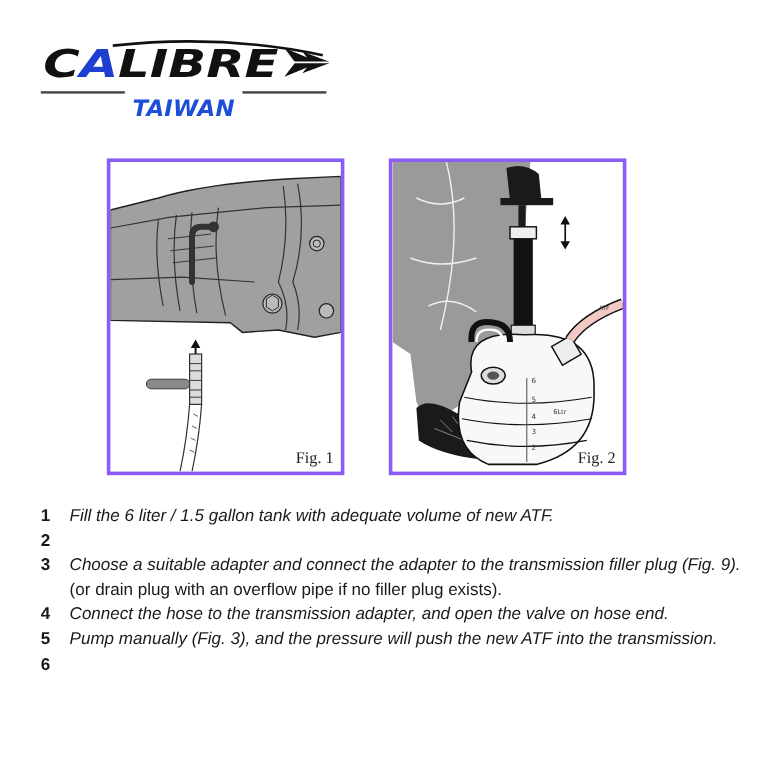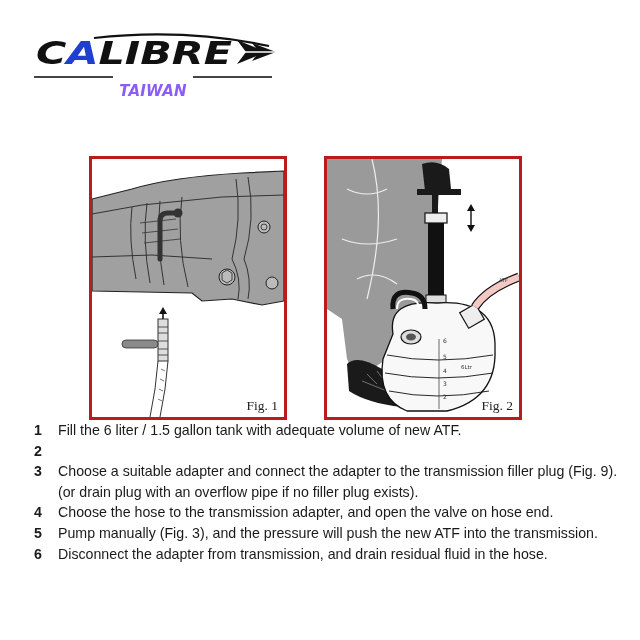--- a/index.html
+++ b/index.html
@@ -1,30 +1,30 @@
 <!DOCTYPE html>
 <html><head>
 <meta charset="utf-8">
 <style>
   html, body { margin: 0; padding: 0; background: #ffffff; }
   body { width: 640px; height: 640px; position: relative; overflow: hidden; font-family: "Liberation Sans", sans-serif; color: #1a1a1a; }
   .logo { position: absolute; left: 34px; top: 32px; width: 250px; height: 56px; }
   .logo svg { display: block; }
   .logo-sub { position: absolute; left: 34px; top: 68px; width: 238px; height: 18px; display: flex; align-items: center; }
   .logo-sub .rule { flex: 1; height: 1.5px; background: #444; }
-  .logo-sub .country { font-family: "DejaVu Sans", sans-serif; font-weight: bold; font-style: italic; font-size: 15px; color: #8b5cf6; padding: 0 6px; letter-spacing: 0.2px; margin-top: 28px; }
-  .fig { position: absolute; top: 132px; width: 192px; height: 258px; border: 3px solid #b91c1c; background: #fff; overflow: hidden; margin-top: 24px; }
+  .logo-sub .country { font-family: "DejaVu Sans", sans-serif; font-weight: bold; font-style: italic; font-size: 19px; color: #1d4ed8; padding: 0 6px; letter-spacing: 0.2px; margin-top: 28px; }
+  .fig { position: absolute; top: 132px; width: 192px; height: 258px; border: 3px solid #8b5cf6; background: #fff; overflow: hidden; }
   .fig1 { left: 89px; }
   .fig2 { left: 324px; text-align: right; }
   .fig svg { position: absolute; left: 0; top: 0; }
   .fig-label { position: absolute; right: 6px; bottom: 3px; font-family: "Liberation Serif", serif; font-size: 13.5px; color: #222; }
   .steps { position: absolute; left: 34px; top: 420px; width: 600px; margin: 0; padding: 0; list-style: none; font-size: 14.2px; line-height: 20.6px; }
   .steps li { display: flex; }
   .steps .num { width: 24px; font-weight: bold; flex: 0 0 24px; }
-  .steps .txt { white-space: nowrap; }
+  .steps .txt { white-space: nowrap; font-style: italic; }
   .steps .cont { padding-left: 24px; white-space: nowrap; }
 </style>
 </head>
 <body>
 
 <div class="logo">
   <svg width="250" height="40" viewBox="0 0 250 40">
     <path d="M60 6 Q150 -4 235 14" stroke="#111" stroke-width="2.2" fill="none"></path>
     <text x="2" y="32" font-family="DejaVu Sans, sans-serif" font-weight="bold" font-style="italic" font-size="32" fill="#111" textLength="196" lengthAdjust="spacingAndGlyphs">C<tspan fill="#1f3fd0">A</tspan>LIBRE</text>
     <path d="M203 8 L232 20 L203 32 L212 20 Z" fill="#111"></path>
@@ -128,23 +128,22 @@
   </li>
   <li>
     <span class="num">3</span>
     <span class="txt">Choose a suitable adapter and connect the adapter to the transmission filler plug (Fig. 9).</span>
   </li>
   <li>
     <span class="cont">(or drain plug with an overflow pipe if no filler plug exists).</span>
   </li>
   <li>
     <span class="num">4</span>
-    <span class="txt">Choose the hose to the transmission adapter, and open the valve on hose end.</span>
+    <span class="txt">Connect the hose to the transmission adapter, and open the valve on hose end.</span>
   </li>
   <li>
     <span class="num">5</span>
     <span class="txt">Pump manually (Fig. 3), and the pressure will push the new ATF into the transmission.</span>
   </li>
   <li>
     <span class="num">6</span>
-    <span class="txt">Disconnect the adapter from transmission, and drain residual fluid in the hose.</span>
   </li>
 </ul>
 
 </body></html>

